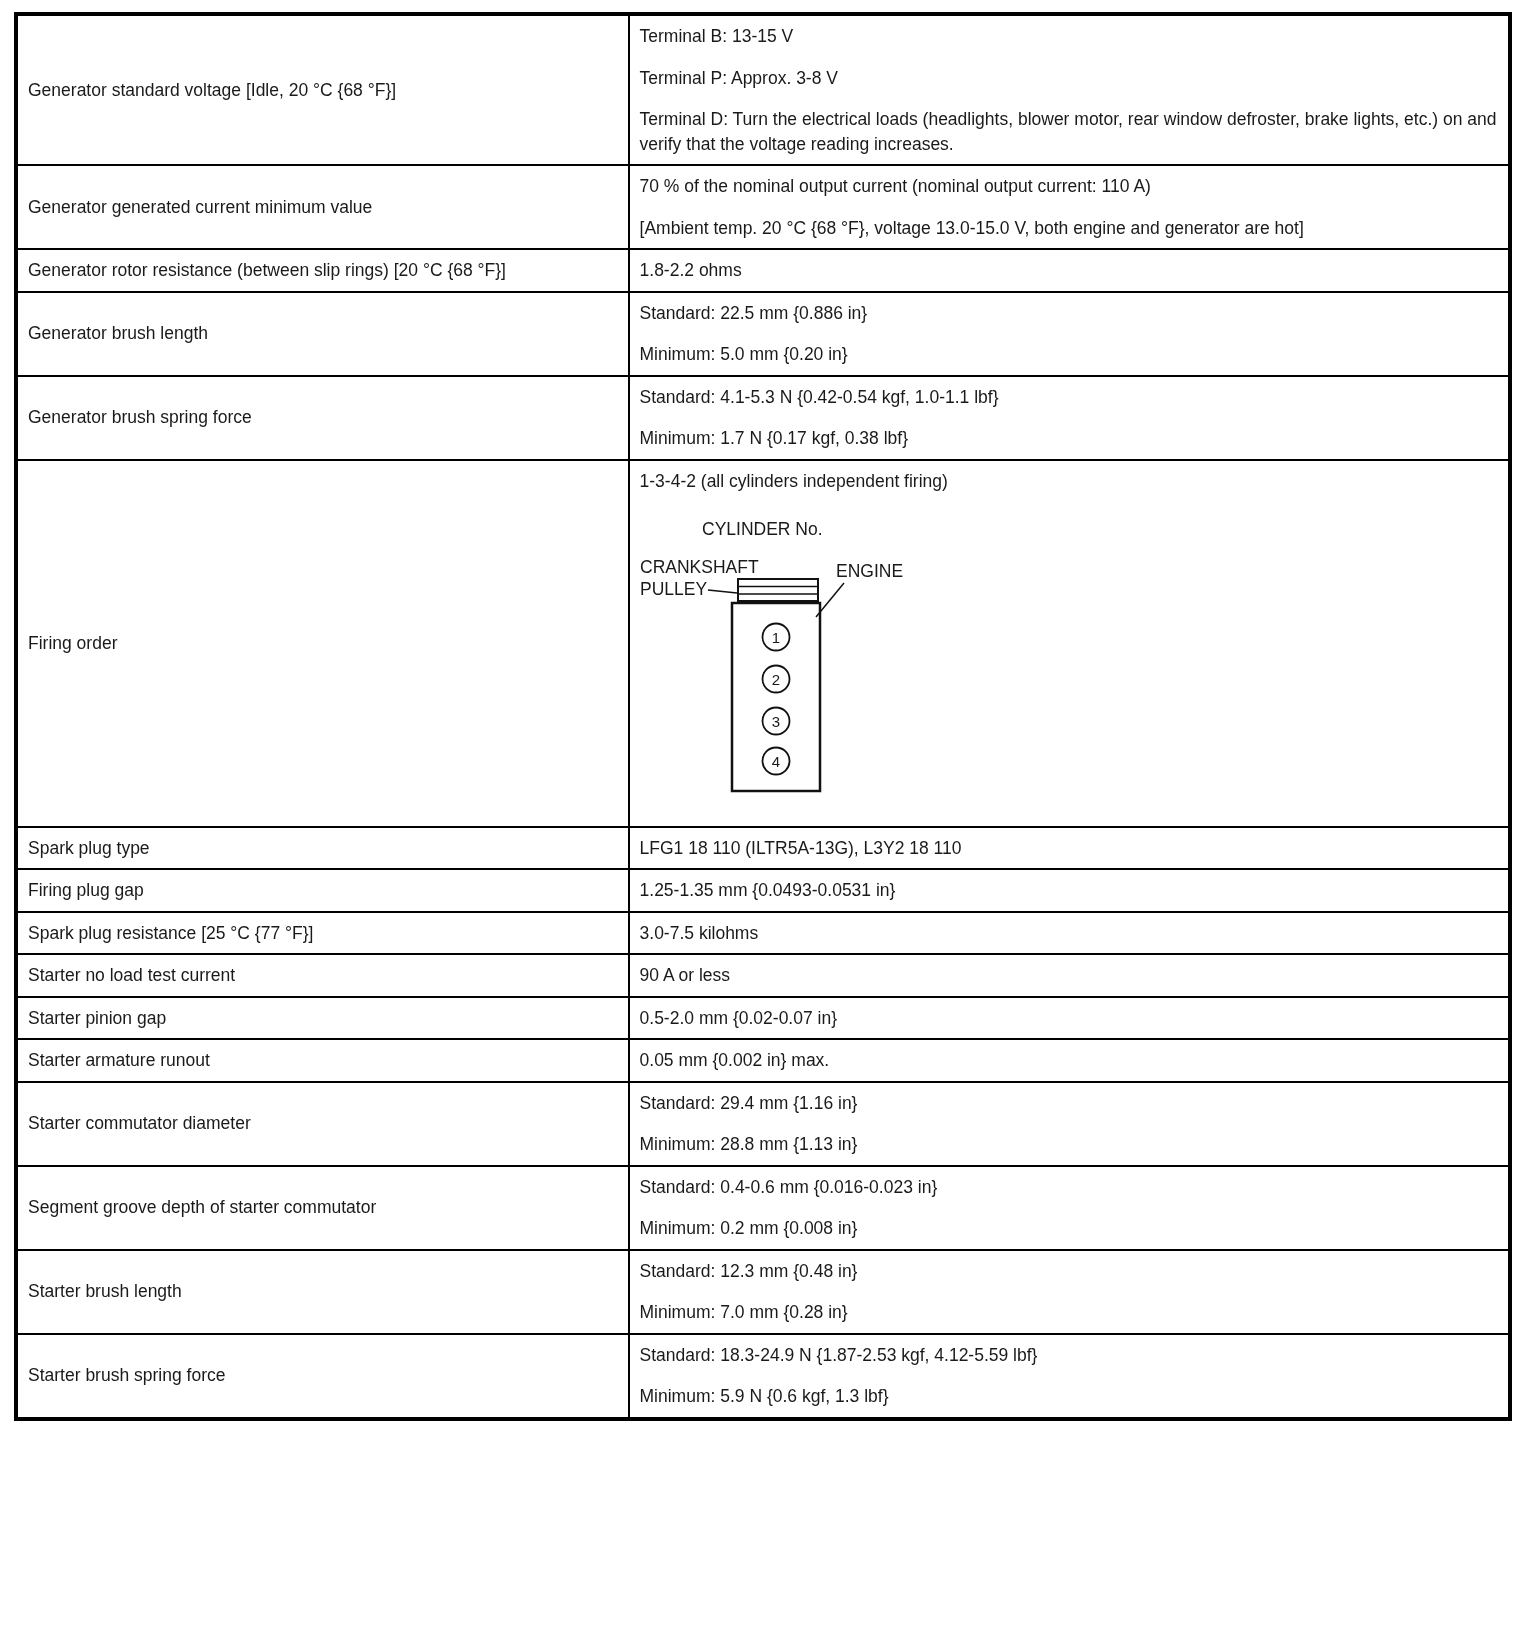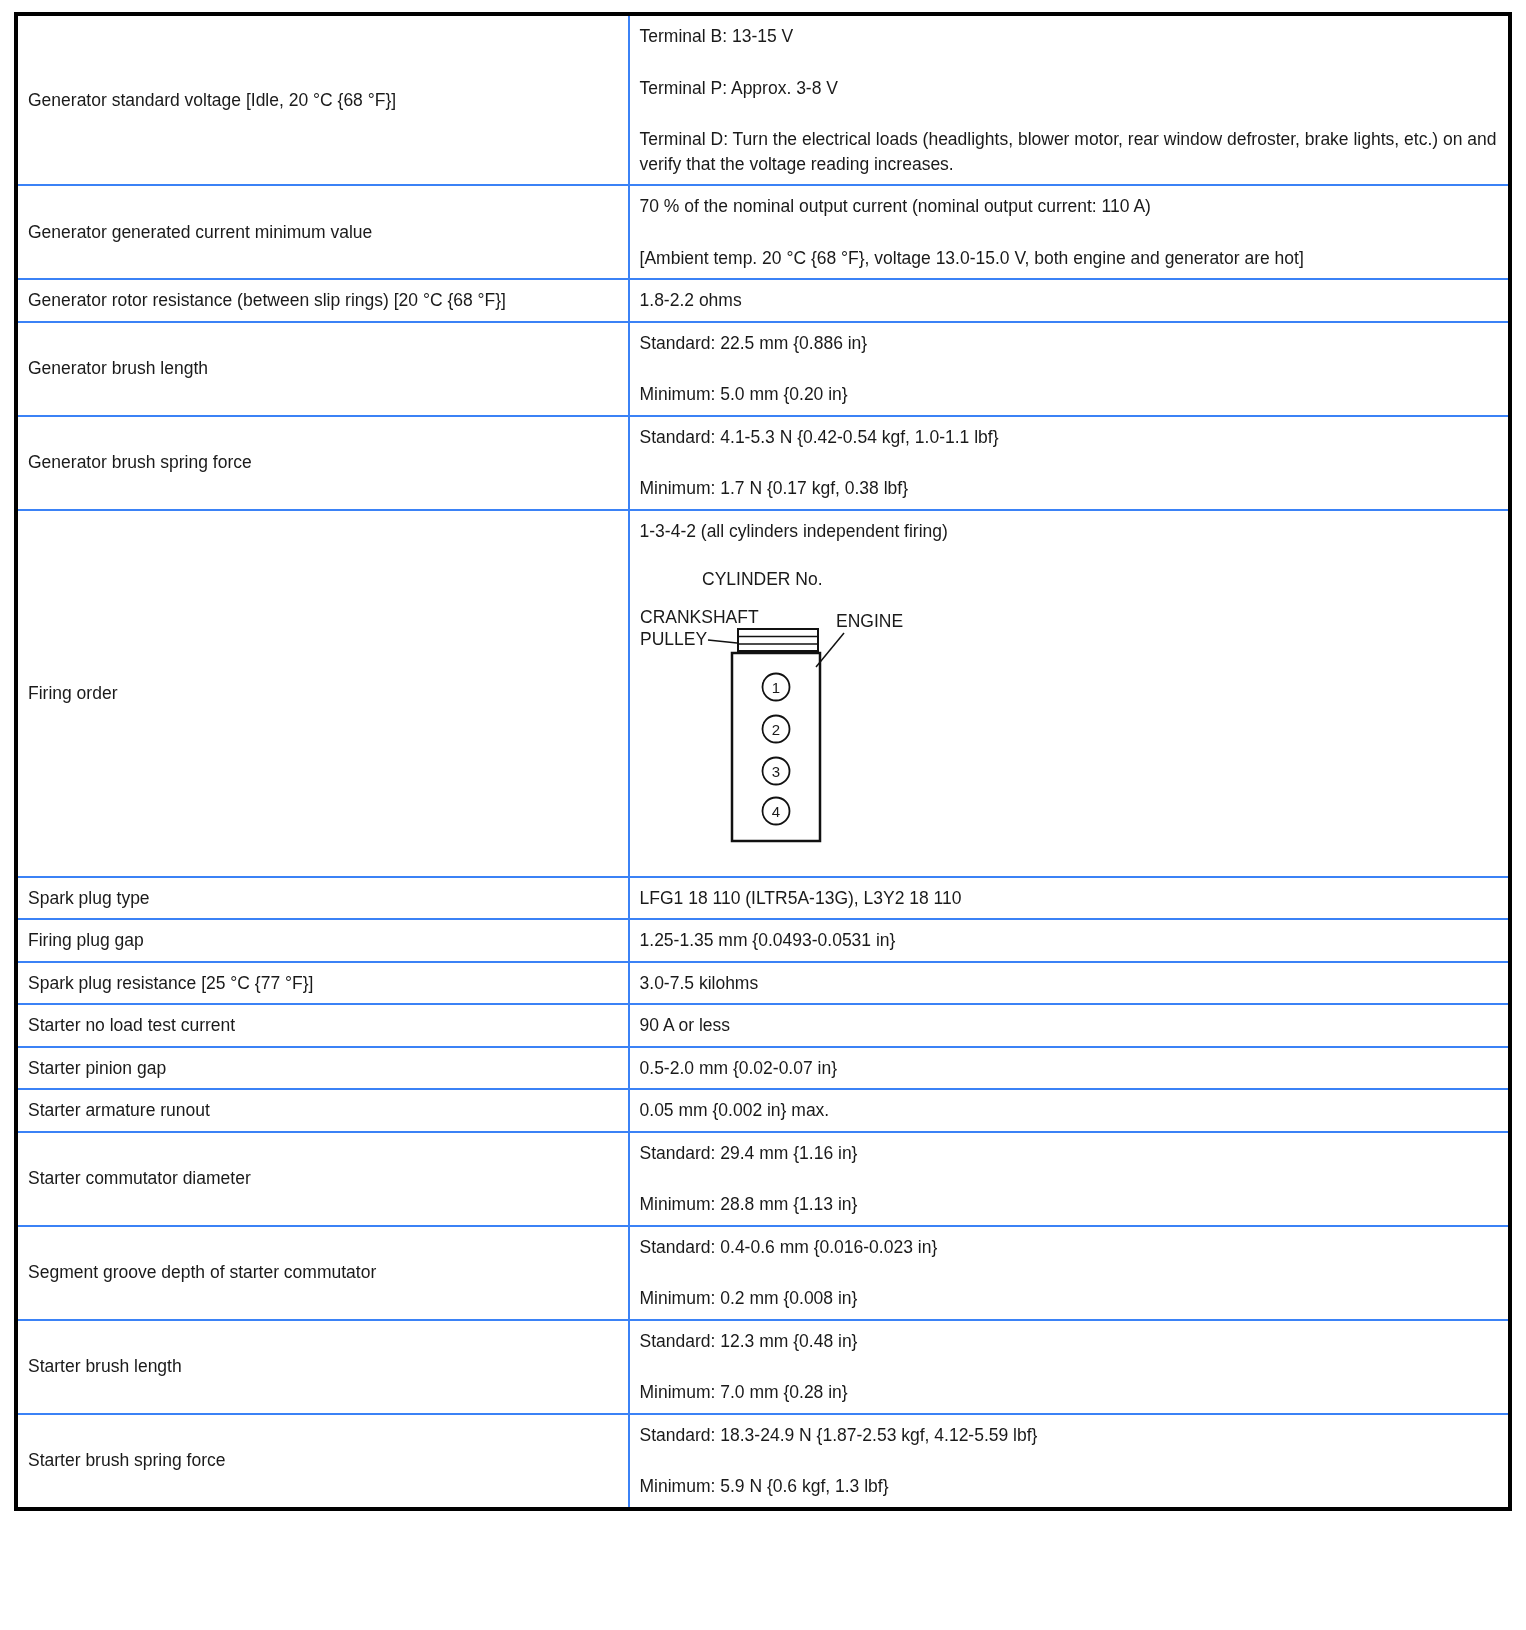--- a/index.html
+++ b/index.html
@@ -16,30 +16,30 @@
     padding: 12px 14px;
     background: #ffffff;
   }
   table.spec-table {
     width: 100%;
     border-collapse: collapse;
     border: 4px solid #000000;
     table-layout: fixed;
   }
   .spec-table td {
-    border: 2px solid #3b82f6;
+    border: 2px solid #000000;
     vertical-align: middle;
     padding: 8px 10px;
     font-size: 17.5px;
     line-height: 1.4;
     word-wrap: break-word;
   }
   td.label-cell { width: 41%; }
   td.value-cell p { margin: 0; }
-  td.value-cell p + p { margin-top: 27px; }
+  td.value-cell p + p { margin-top: 17px; }
   .diagram-wrap { margin-top: 26px; }
   .firing-svg text {
     font-family: "Liberation Sans", sans-serif;
     font-size: 17.5px;
     fill: #1a1a1a;
   }
   .firing-svg text.cyl-num {
     font-size: 15px;
     text-anchor: middle;
   }

